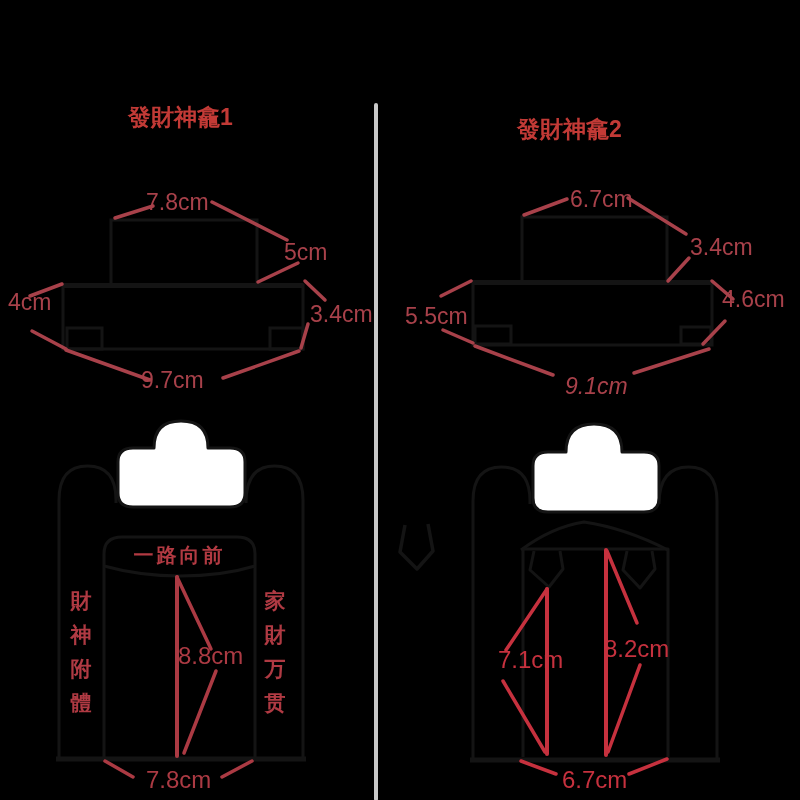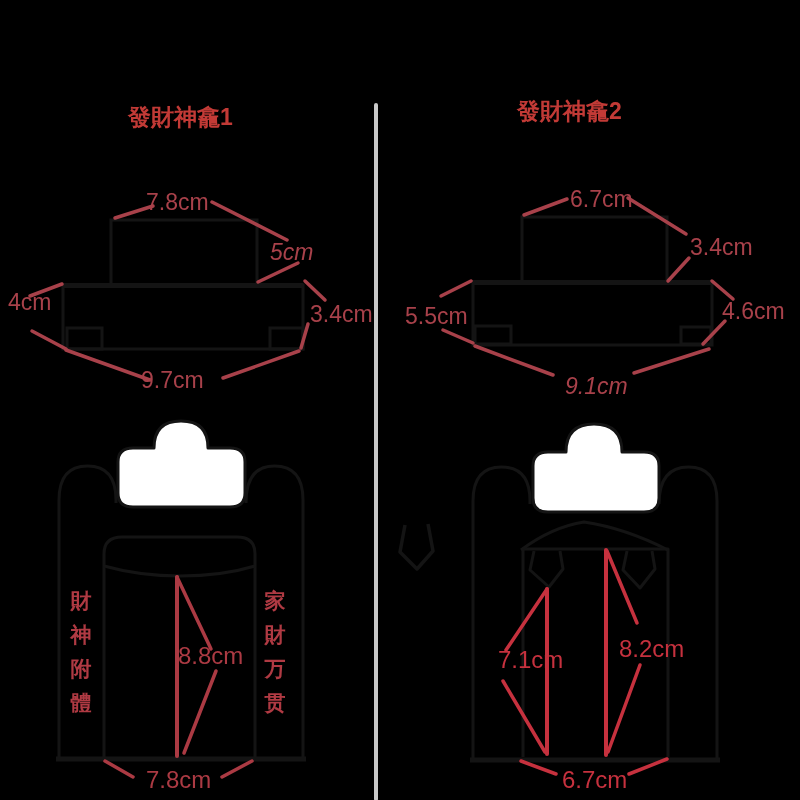--- a/index.html
+++ b/index.html
@@ -114,48 +114,49 @@
       <line x1="503" y1="681" x2="545" y2="752"></line>
       <line x1="606" y1="550" x2="606" y2="755" stroke-width="4"></line>
       <line x1="607" y1="551" x2="637" y2="623"></line>
       <line x1="640" y1="665" x2="608" y2="752"></line>
       <line x1="521" y1="761" x2="556" y2="774"></line>
       <line x1="629" y1="774" x2="667" y2="759"></line>
     </g>
   </svg>
 
   <div class="label title" style="left:128px;top:106px;">發財神龕1</div>
-  <div class="label title" style="left:517px;top:100px;">發財神龕2</div>
+  <div class="label title" style="left:517px;top:118px;">發財神龕2</div>
 
   <div class="label dim" style="left:146px;top:191px;">7.8cm</div>
-  <div class="label dim" style="left:270px;top:241px;font-style:italic;">5cm</div>
+  <div class="label dim" style="left:284px;top:241px;">5cm</div>
   <div class="label dim" style="left:8px;top:291px;">4cm</div>
   <div class="label dim" style="left:310px;top:303px;">3.4cm</div>
   <div class="label dim" style="left:141px;top:369px;">9.7cm</div>
 
   <div class="label dim" style="left:570px;top:188px;">6.7cm</div>
   <div class="label dim" style="left:690px;top:236px;">3.4cm</div>
   <div class="label dim" style="left:394px;top:305px;margin-left:11px;">5.5cm</div>
-  <div class="label dim" style="left:722px;top:300px;">4.6cm</div>
+  <div class="label dim" style="left:722px;top:288px;">4.6cm</div>
   <div class="label dim" style="left:565px;top:375px;font-style:italic;">9.1cm</div>
 
+  <div class="banner-text">一路向前</div>
 
   <div class="couplet couplet-left">
     <span>財</span>
     <span>神</span>
     <span>附</span>
     <span>體</span>
   </div>
   <div class="couplet couplet-right">
     <span>家</span>
     <span>財</span>
     <span>万</span>
     <span>贯</span>
   </div>
 
   <div class="label dim dim-big dim-left" style="left:178px;top:644px;">8.8cm</div>
   <div class="label dim dim-big dim-left" style="left:146px;top:768px;">7.8cm</div>
 
   <div class="label dim dim-big dim-right" style="left:498px;top:648px;">7.1cm</div>
-  <div class="label dim dim-big dim-right" style="left:619px;top:637px;">8.2cm</div>
+  <div class="label dim dim-big dim-right" style="left:604px;top:637px;">8.2cm</div>
   <div class="label dim dim-big dim-right" style="left:562px;top:768px;">6.7cm</div>
 
 </div>
 
 </body></html>

